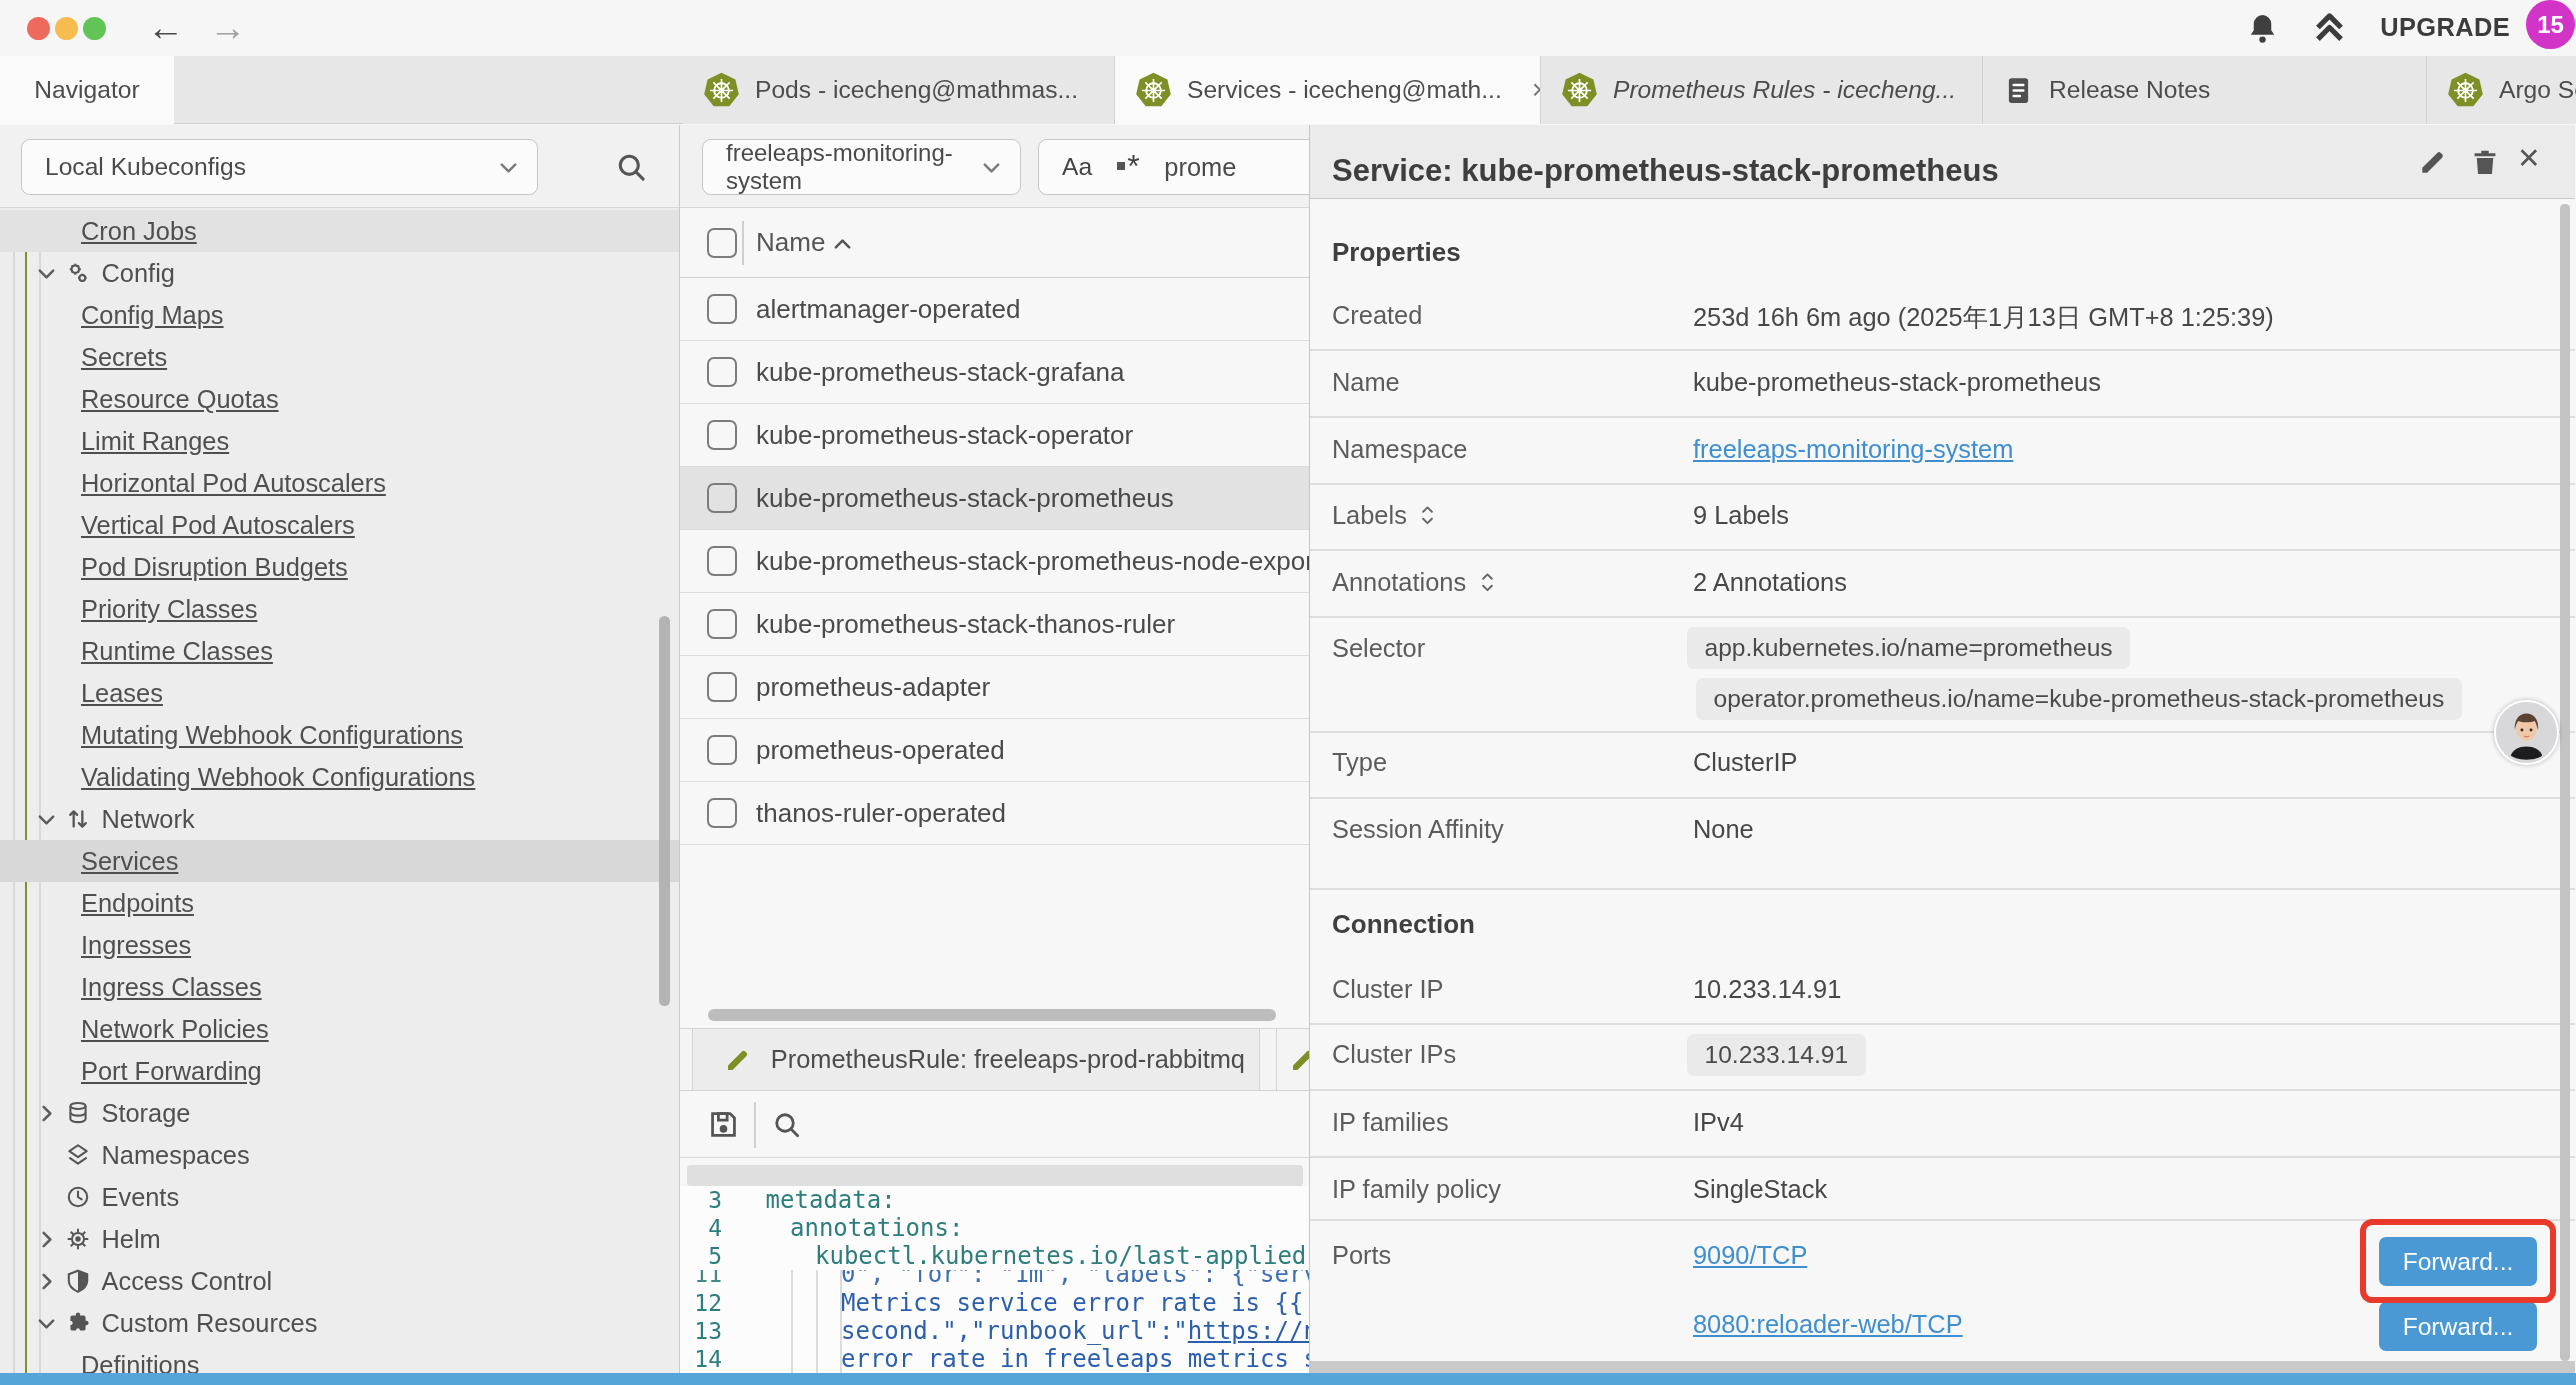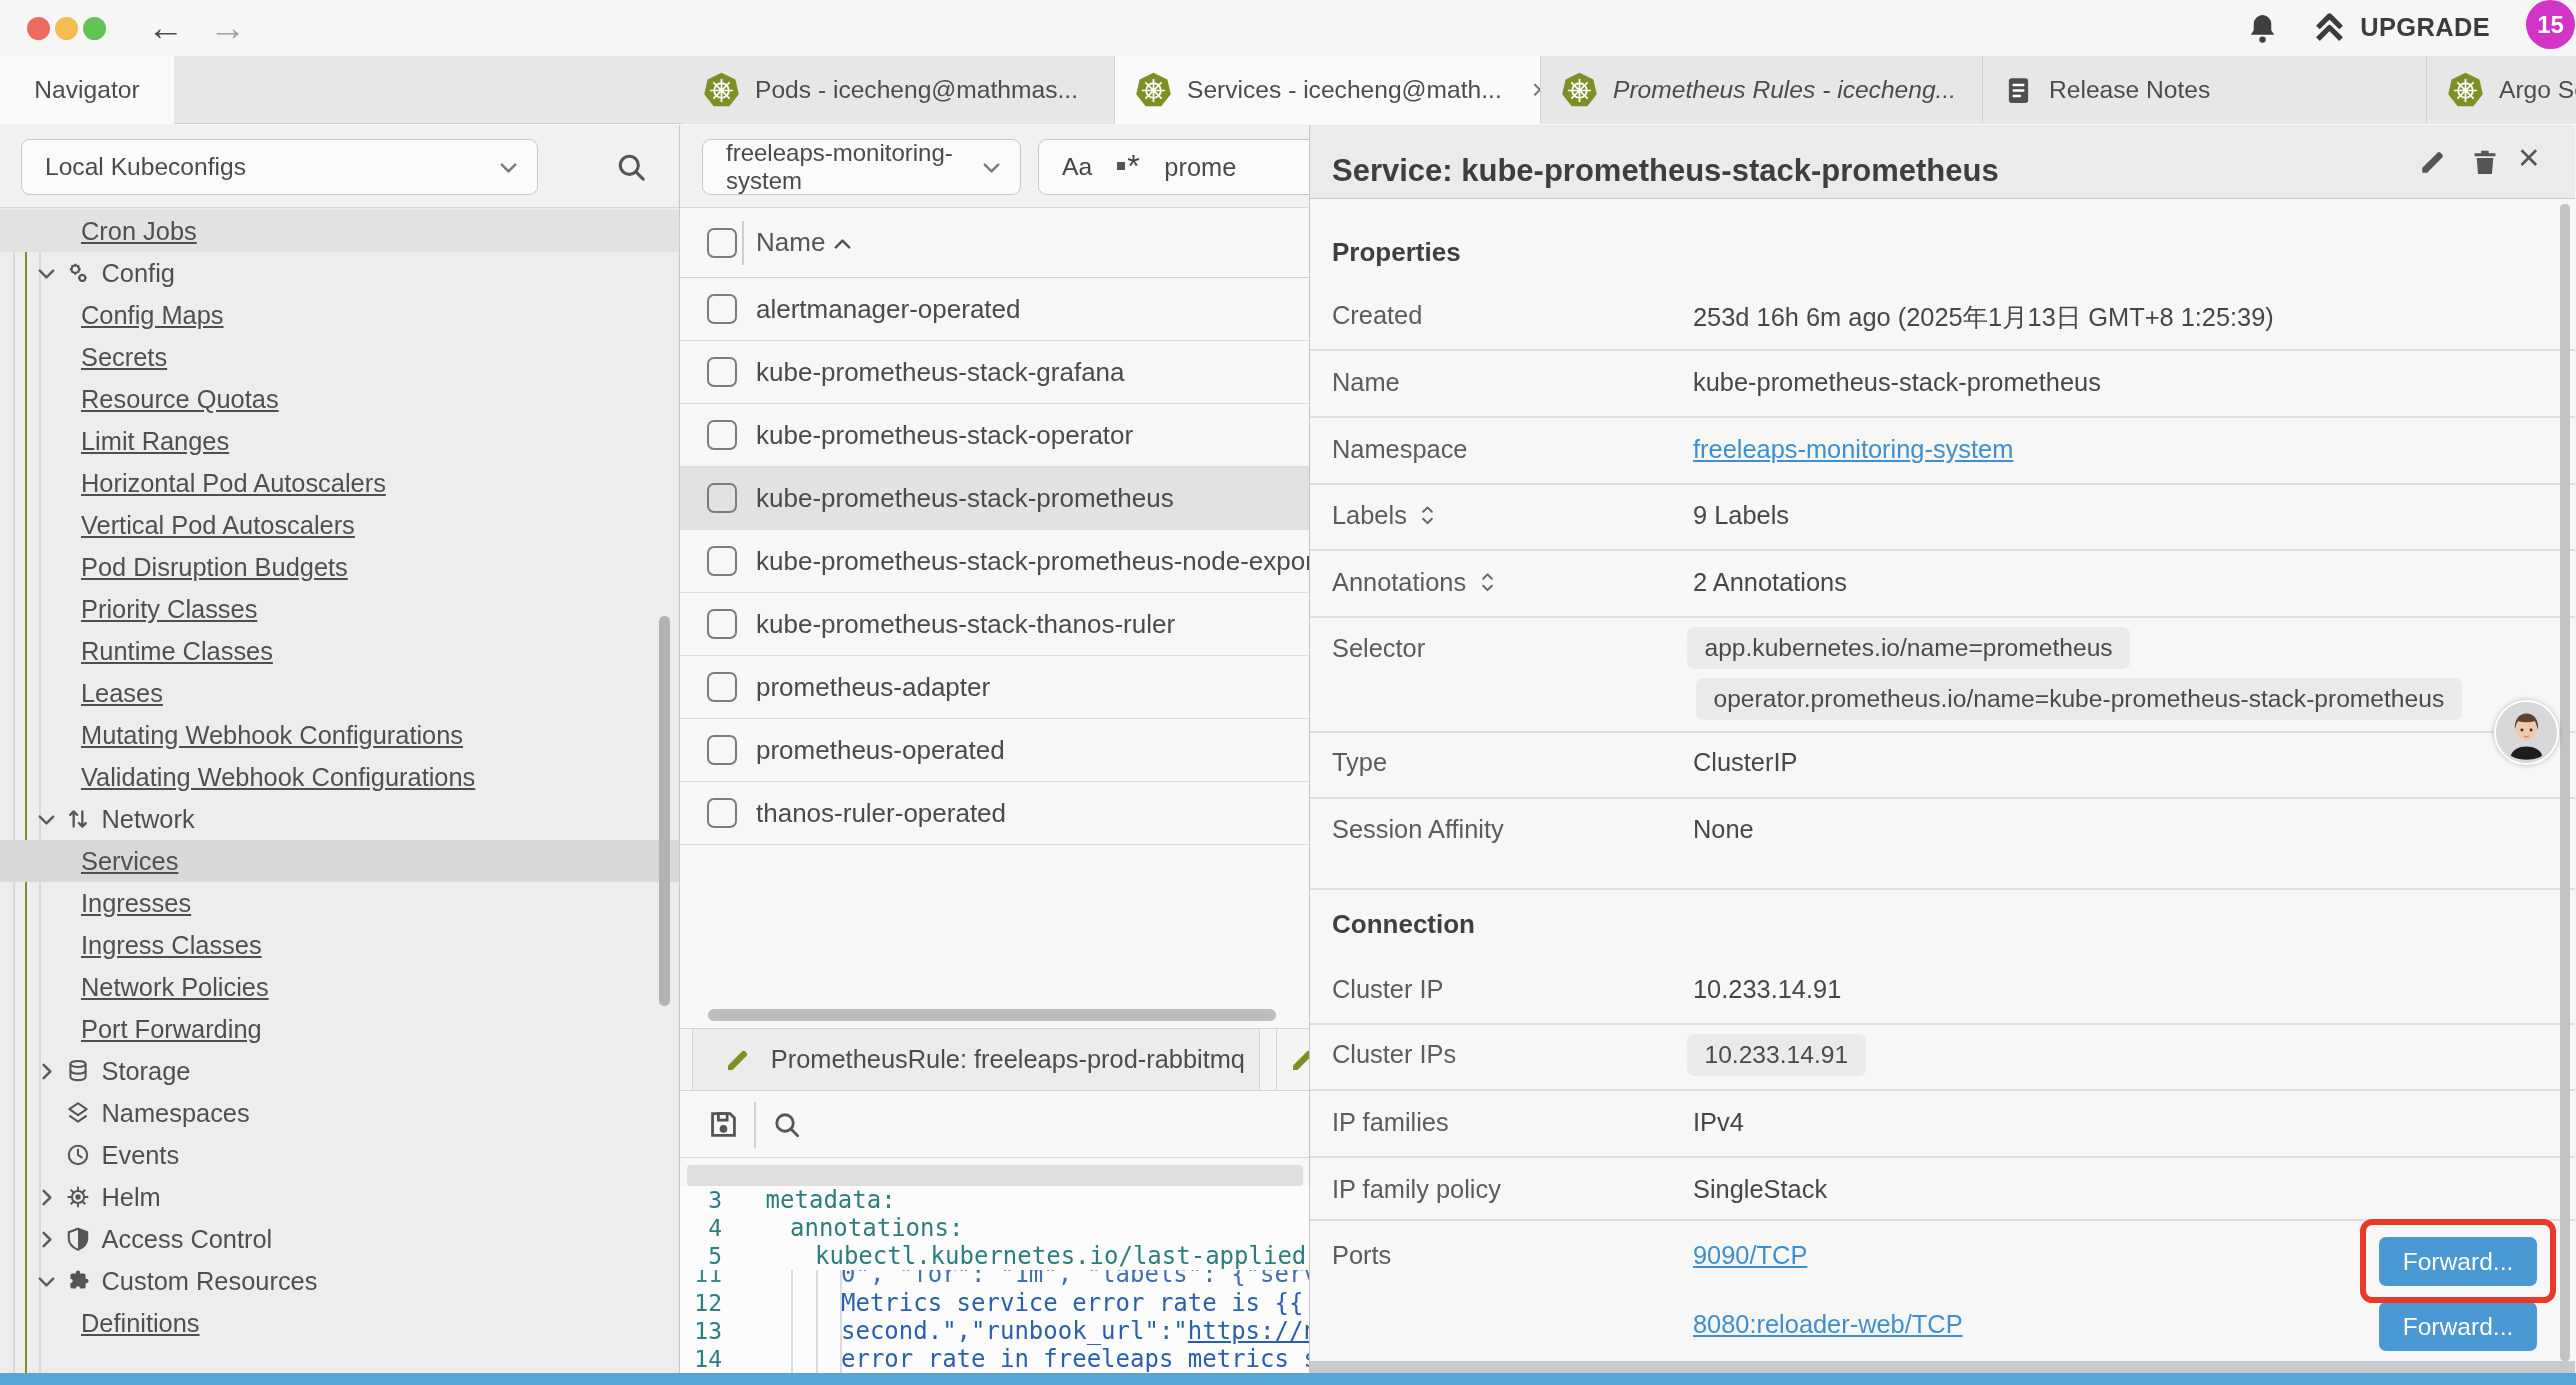--- a/index.html
+++ b/index.html
@@ -9,21 +9,21 @@
   #window { position:relative; width:2576px; height:1385px; background:#f6f6f6; }
 
   
   #chrome { position:absolute; left:0; top:0; width:2576px; height:56px; background:#f6f6f6; }
   .tl { position:absolute; top:16.7px; width:23px; height:23px; border-radius:50%; }
   #tl-red{ left:27px; background:#ee6a5f; } #tl-yellow{ left:55px; background:#f5bd4f; } #tl-green{ left:83px; background:#61c455; }
   .navarrow { position:absolute; top:7px; font-size:37px; font-weight:bold; }
   #back-arrow{ left:147px; color:#4a4a4a; } #fwd-arrow{ left:209px; color:#a0a0a0; }
   #bell { position:absolute; left:2245px; top:10.5px; color:#3f3f3f; }
   #upgrade { position:absolute; left:2311px; top:8.8px; display:flex; align-items:center; gap:12.3px; color:#3c3c3c; }
-  #upgrade .lbl { font-size:25.4px; font-weight:600; letter-spacing:0.4px; }
+  #upgrade .lbl { font-size:25.4px; font-weight:600; letter-spacing:0.4px;margin-left:20px; }
   #upgrade-badge { position:absolute; left:2526px; top:0px; width:49px; height:49px; border-radius:50%;
     background:#d234c8; color:#fff; font-size:24px; font-weight:bold; display:flex; align-items:center; justify-content:center; }
 
   
   #tabbar { position:absolute; left:0; top:56px; width:2576px; height:68px; background:#e7e7e7; border-bottom:1.8px solid #cfcfcf; }
   .tab { position:absolute; top:0; height:68px; display:flex; align-items:center; gap:14px;
     padding:0 19px; font-size:24.6px; color:#4c4c4c; border-right:1.8px solid #d2d2d2; background:#e7e7e7; overflow:hidden; white-space:nowrap; }
   .tab.active { background:#fafafa; }
   .tab.italic span.tlabel { font-style:italic; }
   .tab .k8s { width:39px; height:39px; flex:0 0 auto; color:#7d8f25; }
@@ -347,20 +347,24 @@
             <use href="#i-updown"></use>
           </svg>
           <span class="tlabel">Network</span>
         </div>
         <div class="titem lv2 selected">
 
           <span class="tlabel">Services</span>
         </div>
         <div class="titem lv2">
 
+          <span class="tlabel">Endpoints</span>
+        </div>
+        <div class="titem lv2">
+
           <span class="tlabel">Ingresses</span>
         </div>
         <div class="titem lv2">
 
           <span class="tlabel">Ingress Classes</span>
         </div>
         <div class="titem lv2">
 
           <span class="tlabel">Network Policies</span>
         </div>

